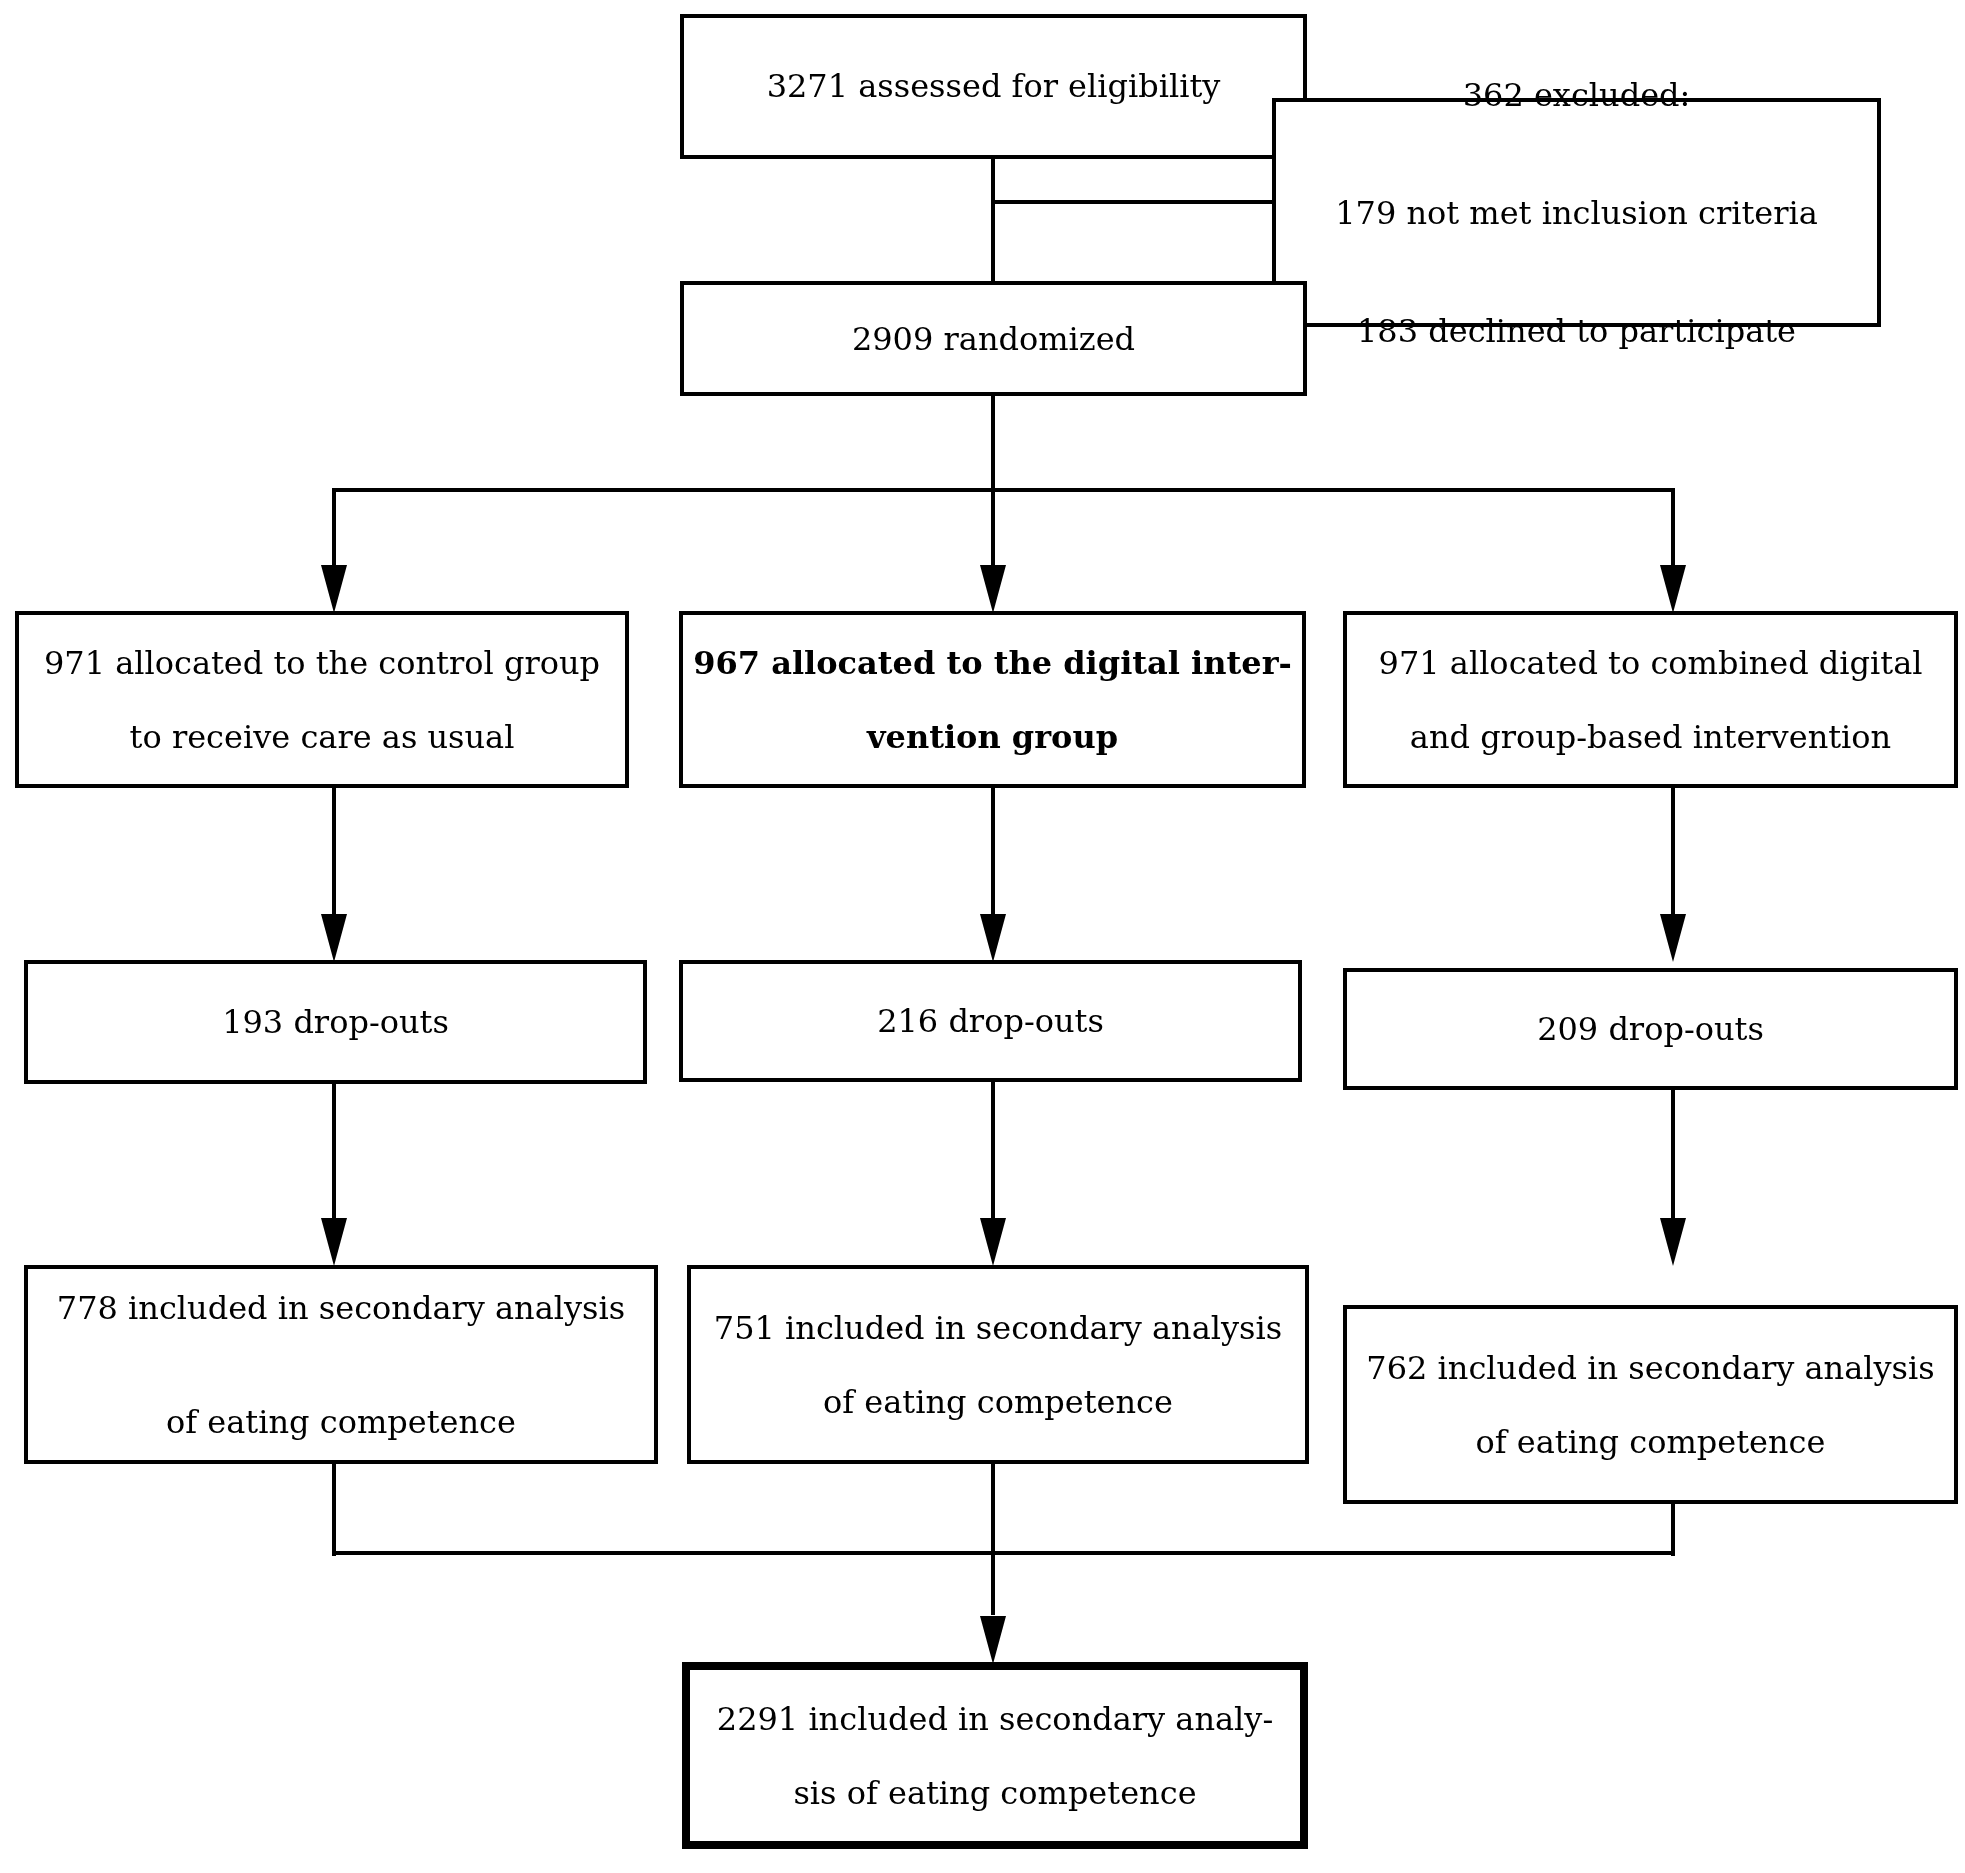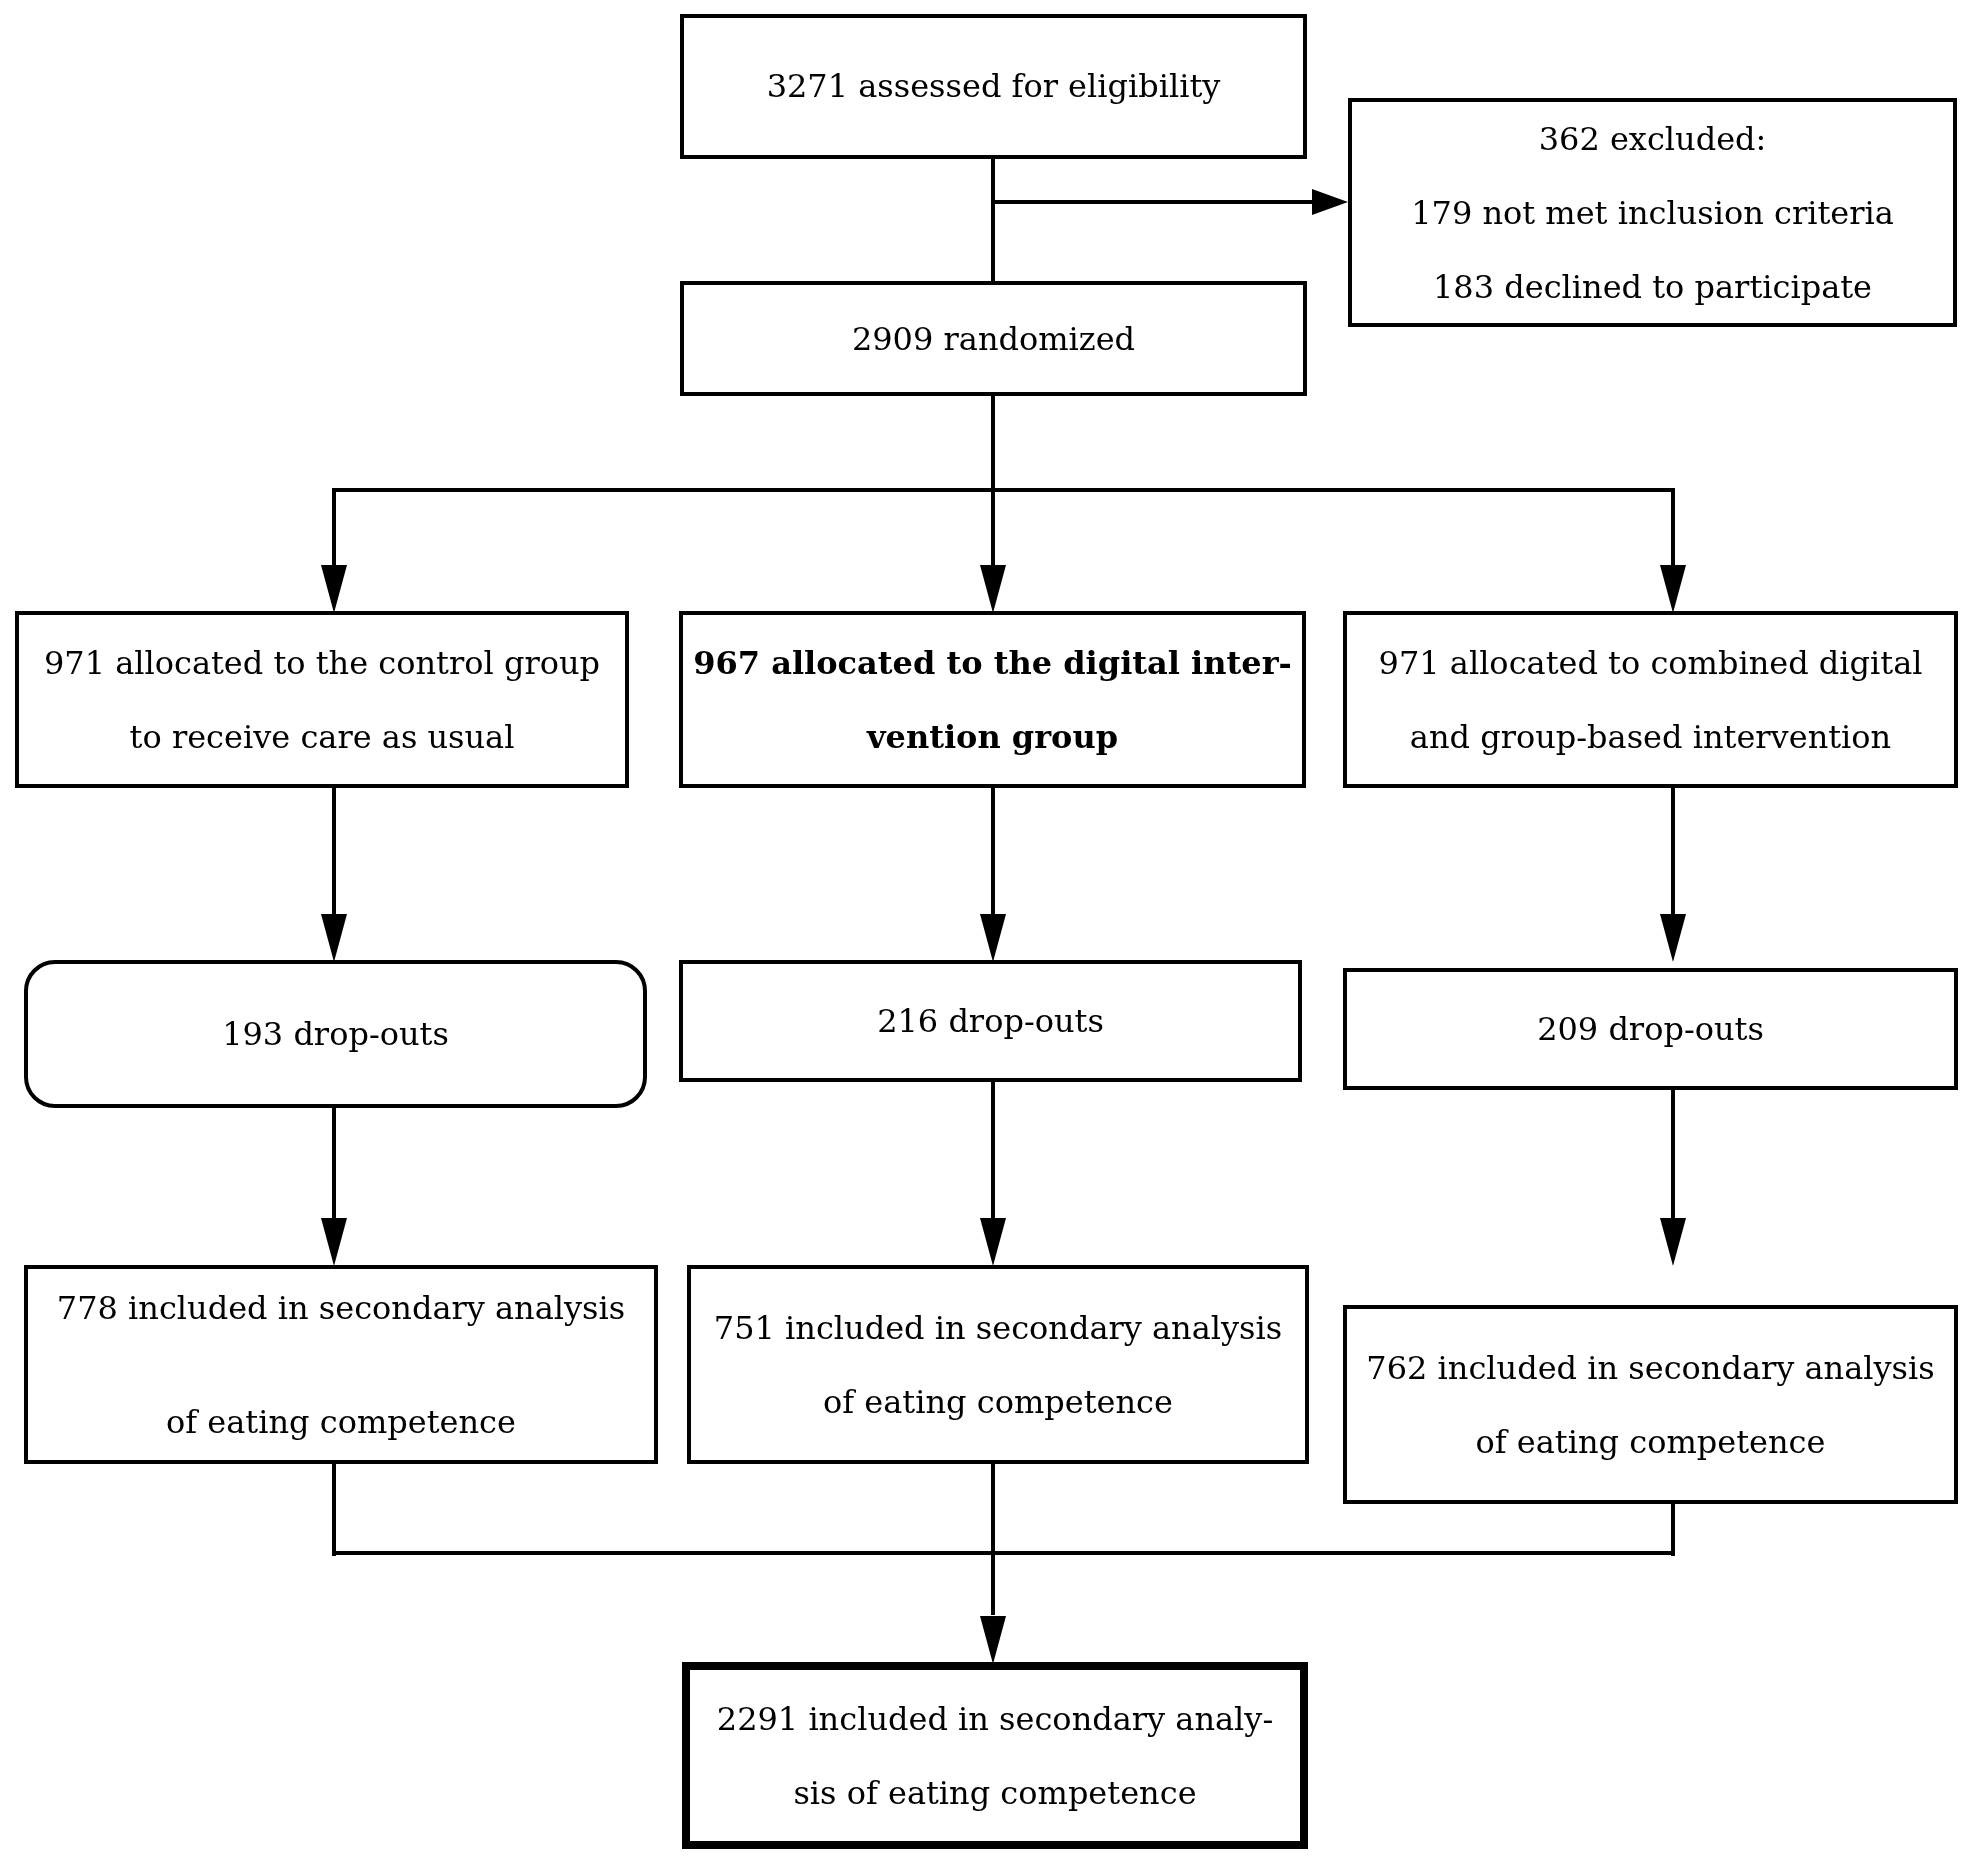--- a/index.html
+++ b/index.html
@@ -93,21 +93,21 @@
   <div class="vline" style="left:991px; top:1463px; width:4.2px; height:93px;"></div>
   <div class="vline" style="left:1671px; top:1463px; width:4.2px; height:93px;"></div>
   <div class="hline" style="left:332px; top:1551px; width:1343px; height:4.2px;"></div>
   <div class="vline" style="left:991px; top:1551px; width:4.2px; height:64px;"></div>
   <div class="arrow-down" style="left:980px; top:1616px;"></div>
 
   <div class="box" style="left:680px; top:13.8px; width:627px; height:145px;">
     <div class="line">3271 assessed for eligibility</div>
   </div>
 
-  <div class="box" style="left:1348px; top:98px; width:609px; height:229px;">
+  <div class="box" style="left:1272px; top:98px; width:609px; height:229px;gap:44px;">
     <div class="line">362 excluded:</div>
     <div class="line">179 not met inclusion criteria</div>
     <div class="line">183 declined to participate</div>
   </div>
 
   <div class="box" style="left:680px; top:281px; width:627px; height:115px;text-align:right;">
     <div class="line">2909 randomized</div>
   </div>
 
   <div class="box" style="left:15px; top:611px; width:614px; height:177px;">
@@ -118,21 +118,21 @@
   <div class="box" style="left:679px; top:611px; width:627px; height:177px;font-weight:bold;">
     <div class="line">967 allocated to the digital inter-</div>
     <div class="line">vention group</div>
   </div>
 
   <div class="box" style="left:1343px; top:611px; width:615px; height:177px;">
     <div class="line">971 allocated to combined digital</div>
     <div class="line">and group-based intervention</div>
   </div>
 
-  <div class="box" style="left:24px; top:960px; width:623px; height:148px;border-radius:31px;">
+  <div class="box" style="left:24px; top:960px; width:623px; height:124px;">
     <div class="line">193 drop-outs</div>
   </div>
 
   <div class="box" style="left:679px; top:960px; width:623px; height:122px;">
     <div class="line">216 drop-outs</div>
   </div>
 
   <div class="box" style="left:1343px; top:960px; width:615px; height:122px;margin-top:8px;">
     <div class="line">209 drop-outs</div>
   </div>

